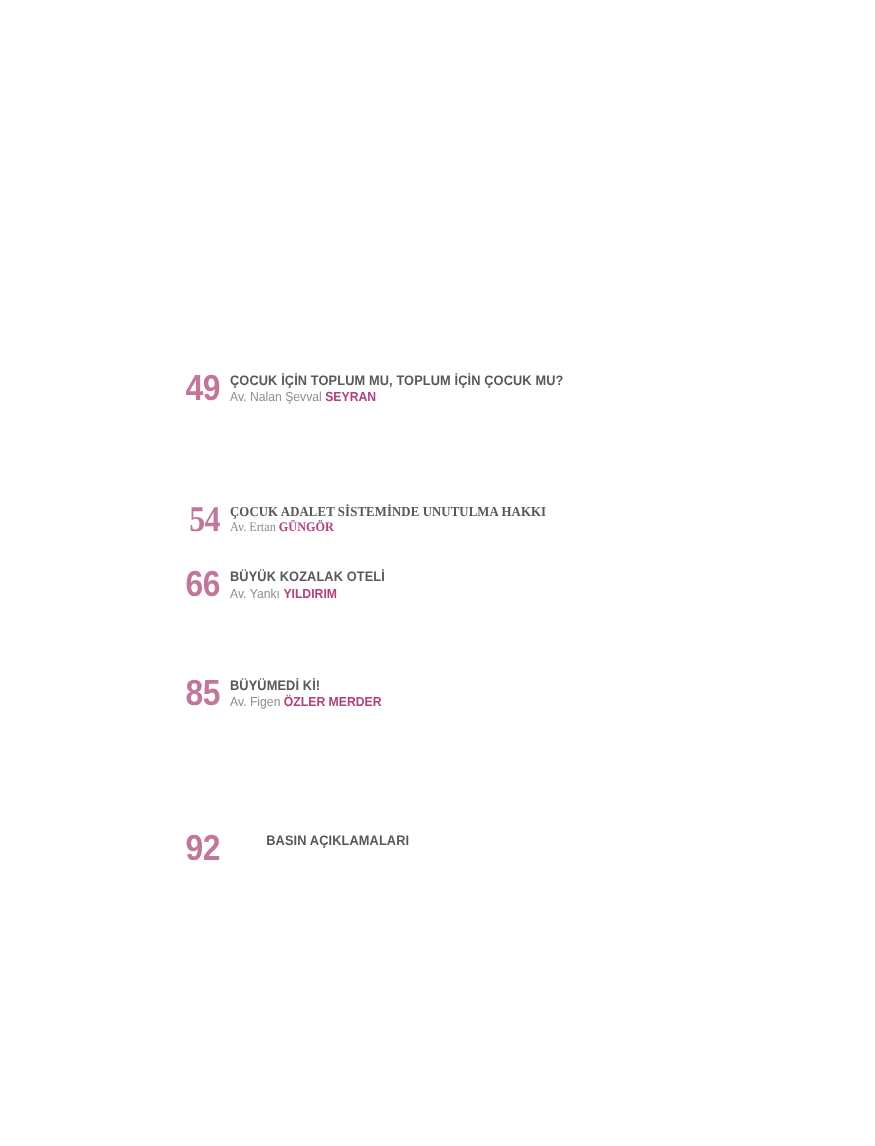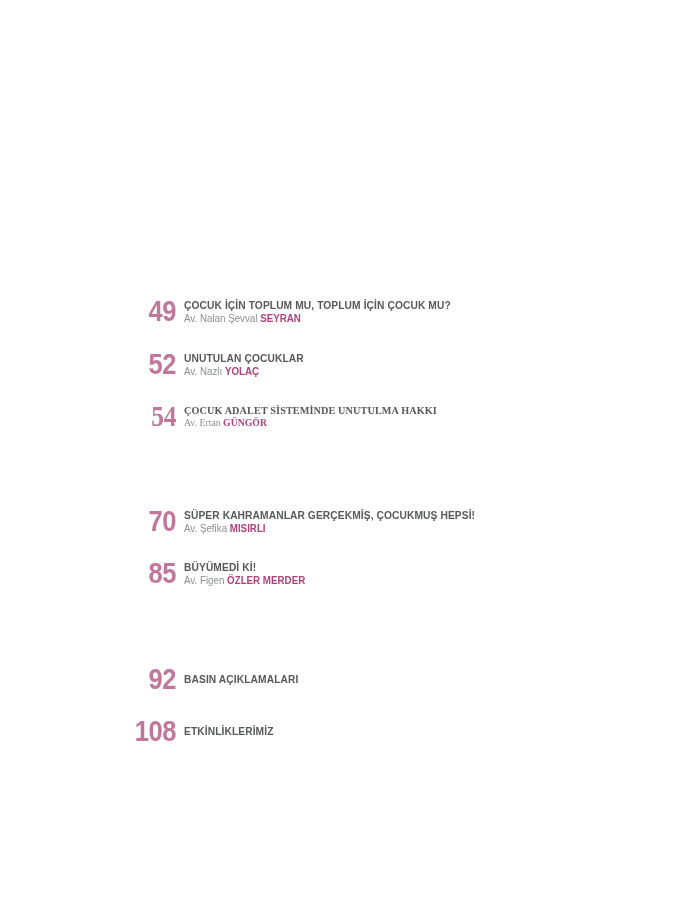--- a/index.html
+++ b/index.html
@@ -23,21 +23,21 @@
     position: absolute;
     left: 112px;
     top: 0;
     width: 560px;
     height: 917px;
   }
   .toc-entry {
     position: absolute;
     left: 0;
     display: flex;
-    align-items: center;
+    align-items: flex-start;
   }
   .page-num {
     width: 64px;
     text-align: right;
     font-size: 29px;
     font-weight: bold;
     line-height: 23px;
     letter-spacing: -0.5px;
     color: #c1779c;
     transform: scaleX(0.88);
@@ -78,62 +78,49 @@
   <div class="toc">
 
     <div class="toc-entry" style="top:300px;">
       <div class="page-num">49</div>
       <div class="entry-text">
         <div class="entry-title">ÇOCUK İÇİN TOPLUM MU, TOPLUM İÇİN ÇOCUK MU?</div>
         <div class="entry-author"><span>Av. Nalan Şevval </span><span class="surname">SEYRAN</span></div>
       </div>
     </div>
 
-    <div class="toc-entry" style="top:353px;">
-      <div class="page-num">52</div>
-      <div class="entry-text">
-        <div class="entry-title">UNUTULAN ÇOCUKLAR</div>
-        <div class="entry-author"><span>Av. Nazlı </span><span class="surname">YOLAÇ</span></div>
-      </div>
-    </div>
 
     <div class="toc-entry" style="top:405px;font-family:Liberation Serif, serif;">
       <div class="page-num">54</div>
       <div class="entry-text">
         <div class="entry-title">ÇOCUK ADALET SİSTEMİNDE UNUTULMA HAKKI</div>
         <div class="entry-author"><span>Av. Ertan </span><span class="surname">GÜNGÖR</span></div>
       </div>
     </div>
 
-
-    <div class="toc-entry" style="top:510px;">
-      <div class="page-num">70</div>
+    <div class="toc-entry" style="top:457px;">
+      <div class="page-num">66</div>
       <div class="entry-text">
-        <div class="entry-title">SÜPER KAHRAMANLAR GERÇEKMİŞ, ÇOCUKMUŞ HEPSİ!</div>
-        <div class="entry-author"><span>Av. Şefika </span><span class="surname">MISIRLI</span></div>
+        <div class="entry-title">BÜYÜK KOZALAK OTELİ</div>
+        <div class="entry-author"><span>Av. Yankı </span><span class="surname">YILDIRIM</span></div>
       </div>
     </div>
 
-    <div class="toc-entry" style="top:562px;">
+
+    <div class="toc-entry" style="top:544px;">
       <div class="page-num">85</div>
       <div class="entry-text">
         <div class="entry-title">BÜYÜMEDİ Kİ!</div>
         <div class="entry-author"><span>Av. Figen </span><span class="surname">ÖZLER MERDER</span></div>
       </div>
     </div>
 
 
-    <div class="toc-entry" style="top:668px;">
+    <div class="toc-entry" style="top:668px;gap:29px;">
       <div class="page-num">92</div>
       <div class="entry-text">
         <div class="entry-title">BASIN AÇIKLAMALARI</div>
       </div>
     </div>
 
-    <div class="toc-entry" style="top:720px;">
-      <div class="page-num">108</div>
-      <div class="entry-text">
-        <div class="entry-title">ETKİNLİKLERİMİZ</div>
-      </div>
-    </div>
 
   </div>
 </div>
 
 </body></html>

